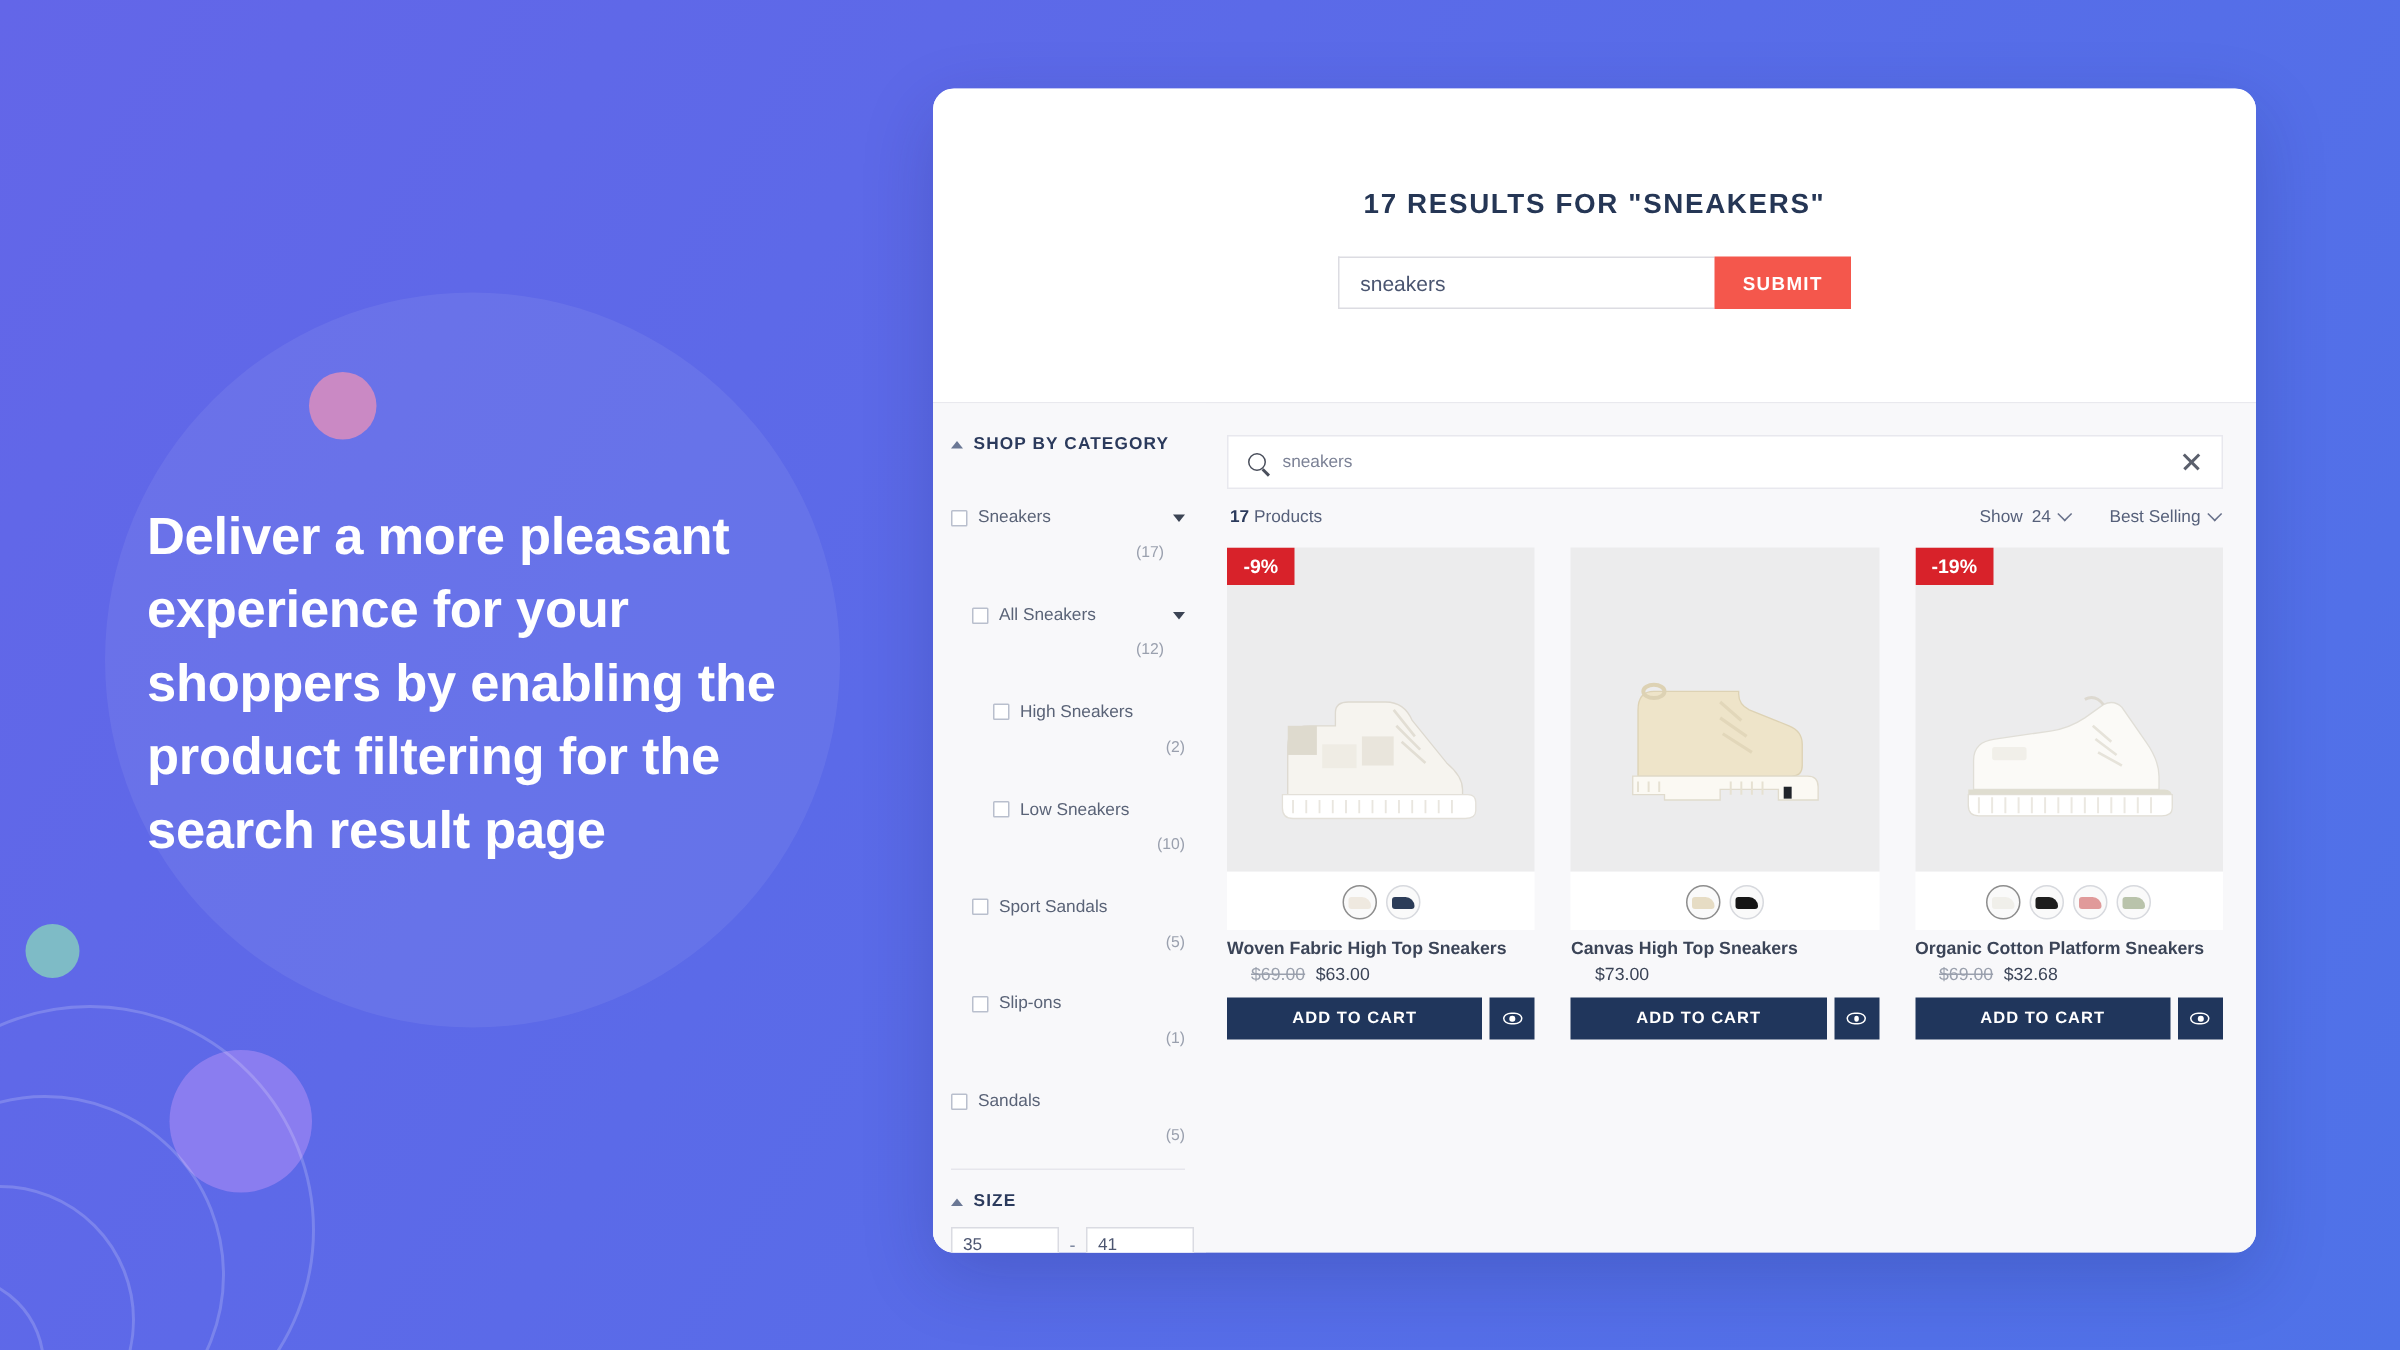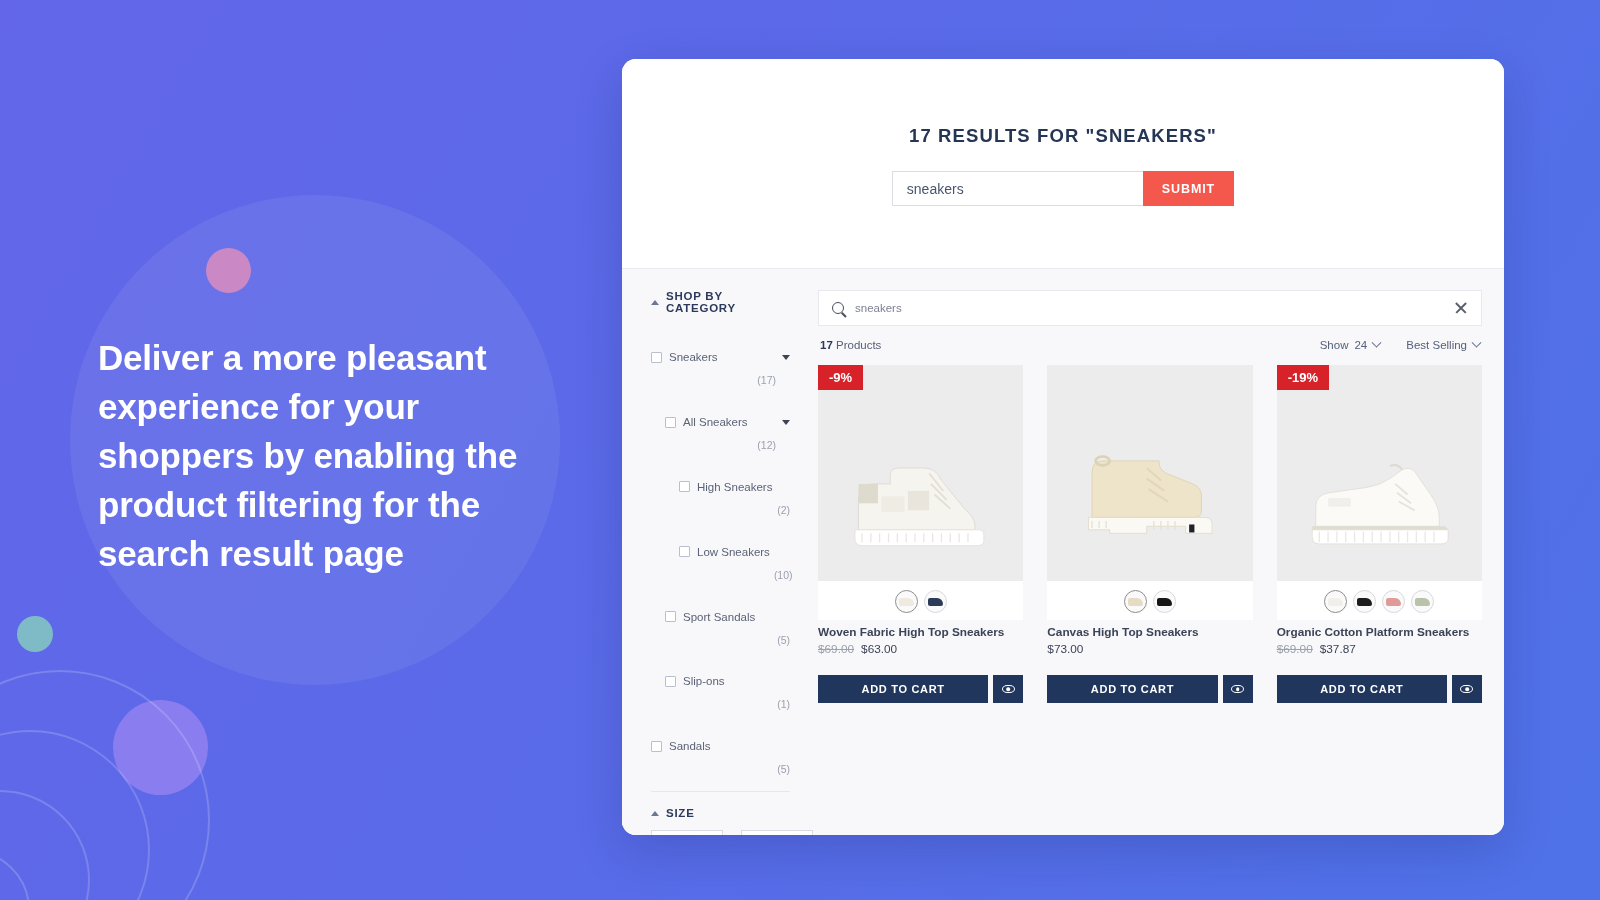--- a/index.html
+++ b/index.html
@@ -126,21 +126,21 @@
     letter-spacing: .9px;
     cursor: pointer;
     font-family: "Liberation Sans", sans-serif;
   }
 
   
   .store-body { flex: 1; display: flex; background: #f8f8fa; min-height: 0; }
 
   .sidebar {
     width: 182px;
-    padding: 21px 14px 0 29px;
+    padding: 21px 14px 0 12px;
     background: #f8f8fa;
   }
   .facet { padding-bottom: 13px; }
   .facet + .facet { border-top: 1px solid #e6e6ec; padding-top: 15px; }
   .facet-head {
     display: flex; align-items: center; gap: 7px;
     color: #2b3a5c;
     font-size: 11.5px;
     font-weight: bold;
     letter-spacing: .75px;
@@ -306,21 +306,21 @@
   .variant.sel { border-color: #8d8d8d; }
   .variant .mini {
     position: absolute; left: 3px; right: 3px; bottom: 6px; height: 8px;
     border-radius: 2px 6px 2px 2px;
   }
   .ptitle {
     font-size: 11.8px; font-weight: bold; color: #3b4457;
     padding: 5px 0 3px;
     white-space: nowrap; overflow: hidden; text-overflow: ellipsis;
   }
-  .prices { font-size: 11.8px; color: #3b4457; padding-bottom: 19px; }
+  .prices { font-size: 11.8px; color: #3b4457; padding-bottom: 9px; margin-left: 16px; }
   .prices .was { color: #9aa0ad; text-decoration: line-through; margin-right: 7px; }
   .cart-row { display: flex; gap: 5px; }
   .addcart {
     flex: 1; height: 28px;
     background: #20365c; color: #fff;
     font-size: 11px; font-weight: bold; letter-spacing: .7px;
     border: none; cursor: pointer;
     font-family: "Liberation Sans", sans-serif;
   }
   .eyebtn {
@@ -580,21 +580,21 @@
               </div>
             <div class="variant">
                 <span class="mini" style="background:#e09a9a;"></span>
               </div>
             <div class="variant">
                 <span class="mini" style="background:#b9c3ab;"></span>
               </div>
           </div>
           <div class="ptitle">Organic Cotton Platform Sneakers</div>
           <div class="prices">
-            <span class="was">$69.00</span><span>$37.87</span>
+            <span class="was">$69.00</span><span>$32.68</span>
           </div>
           <div class="cart-row">
             <button class="addcart">ADD TO CART</button>
             <button class="eyebtn">
                 <span class="eye"></span>
               </button>
           </div>
         </div>
 
       </div>

